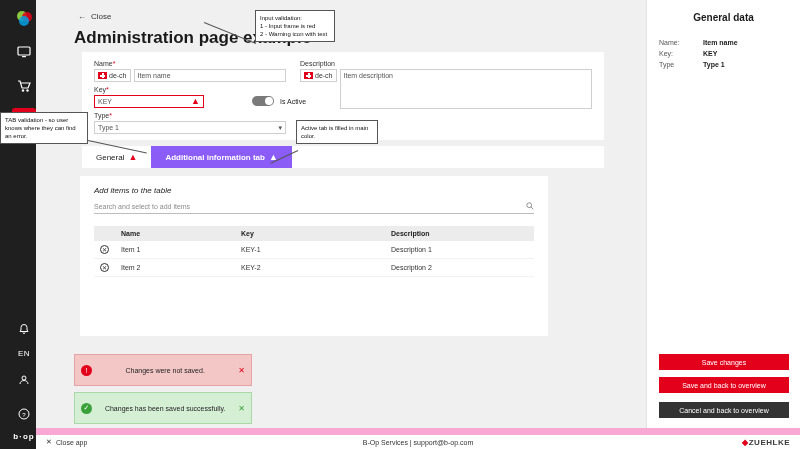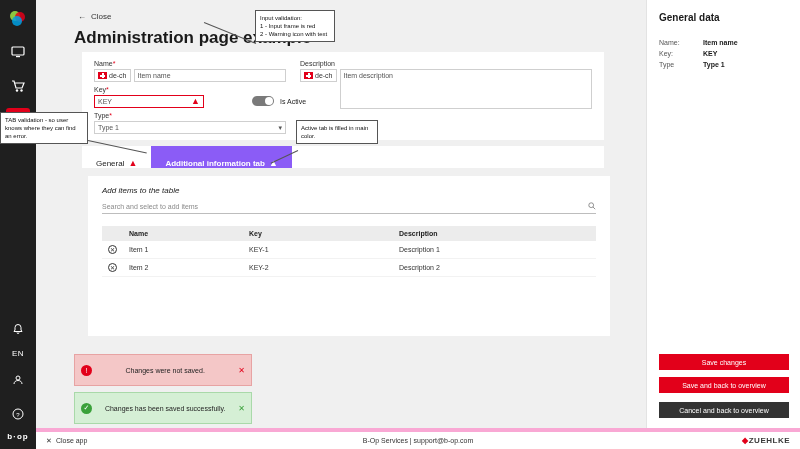--- a/index.html
+++ b/index.html
@@ -11,21 +11,21 @@
     overflow:hidden;
     position:relative;
     font-size:8px;
     color:#222;
   }
 
   
   #rail {
     position:absolute; left:0; top:0; width:36px; height:449px;
     background:#1f1f1f;
-    display:flex; flex-direction:column; align-items:center;
+    display:flex; flex-direction:column; align-items:flex-end;
   }
   .rail-logo { margin-top:8px; width:22px; height:22px; display:flex; align-items:center; justify-content:center;}
   .rail-icon {
     width:24px; height:24px; margin-top:10px;
     display:flex; align-items:center; justify-content:center;
     color:#ffffff;
   }
   .rail-icon.active { background:#e2001a; border-radius:3px; }
   .rail-bottom { margin-top:auto; display:flex; flex-direction:column; align-items:center; padding-bottom:4px; }
   .rail-lang { color:#fff; font-size:8px; margin-top:8px; letter-spacing:.5px; }
@@ -81,29 +81,29 @@
 
   .select {
     height:13px; border:1px solid #cfcfcf; background:#fff;
     display:flex; align-items:center; justify-content:space-between;
     font-size:7px; color:#555; padding:0 3px;
   }
 
   
   #tabs { position:absolute; left:46px; top:146px; width:522px; height:22px; background:#ffffff; display:flex; align-items:stretch;}
   .tab {
-    display:flex; align-items:flex-end; justify-content:center; gap:4px;
+    display:flex; align-items:center; justify-content:center; gap:4px;
     font-size:8px; padding:0 14px; color:#222;
   }
   .tab.active { background:#8b5cf6; color:#ffffff; font-weight:bold; }
   .tab.active .warn-tri { color:#ffffff; }
 
   
   #tablecard {
-    position:absolute; left:52px; top:176px; width:522px; height:160px;
+    position:absolute; left:44px; top:176px; width:468px; height:160px;
     background:#ffffff; padding:10px 14px;
   }
   #addtitle { font-size:8px; font-style:italic; color:#222; }
   #searchrow {
     margin-top:5px; height:14px; border-bottom:1px solid #bdbdbd;
     display:flex; align-items:center; justify-content:space-between;
     font-size:7px; color:#8a8a8a;
   }
   table { width:100%; border-collapse:collapse; margin-top:12px; font-size:7px;}
   thead th {
@@ -130,36 +130,36 @@
   .tcircle.ok { background:#3aa13a;}
   .tmsg { flex:1; text-align:center; }
   .tclose { color:#e2001a; font-size:8px; }
   #toast-ok .tclose { color:#3aa13a; }
 
   
   #right {
     position:absolute; left:610px; top:0; width:154px; height:428px;
     background:#ffffff; border-left:1px solid #e3e3e3;
   }
-  #right h2 { margin:0; padding:12px 12px 0 12px; font-size:10px; color:#1a1a1a; font-weight:bold;}
+  #right h2 { margin:0; padding:12px 12px 0 12px; font-size:10px; color:#1a1a1a; font-weight:bold;text-align:center;}
   .kv { display:flex; padding:2px 12px; font-size:7px; }
   .kv .k { width:44px; color:#555; }
   .kv .v { font-weight:bold; color:#1a1a1a; }
   .rbtn {
     position:absolute; left:12px; width:130px; height:16px;
     display:flex; align-items:center; justify-content:center;
     font-size:7px; color:#fff;
   }
   .rbtn.red { background:#e2001a; }
   .rbtn.dark{ background:#333333; }
 
   
   #footer {
     position:absolute; left:0; top:428px; width:764px; height:21px;
-    background:#ffffff; border-top:4px solid #f9a8d4;
+    background:#ffffff; border-top:7px solid #f9a8d4;
     display:flex; align-items:center; font-size:7px; color:#333;
   }
   #closeapp { position:absolute; left:10px; display:flex; align-items:center; gap:4px;}
   #footcenter { position:absolute; left:0; width:100%; text-align:center; }
   #zuehlke { position:absolute; right:10px; font-size:8px; font-weight:bold; color:#3a3a3a; letter-spacing:.5px;}
   #zuehlke .zdot { color:#e2001a; }
 
   
   .callout {
     position:absolute; background:#ffffff; border:1px solid #555;

